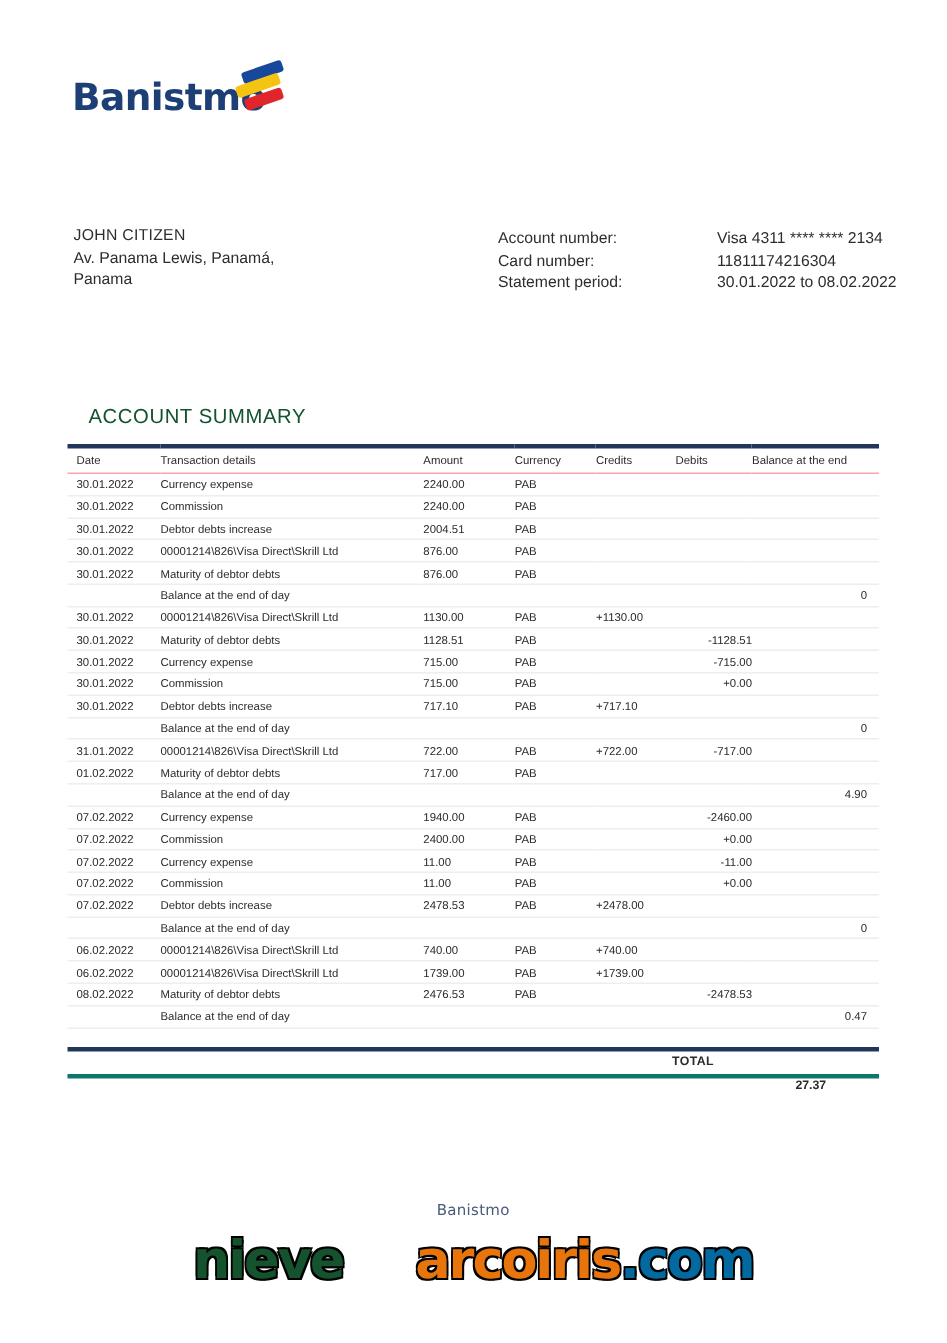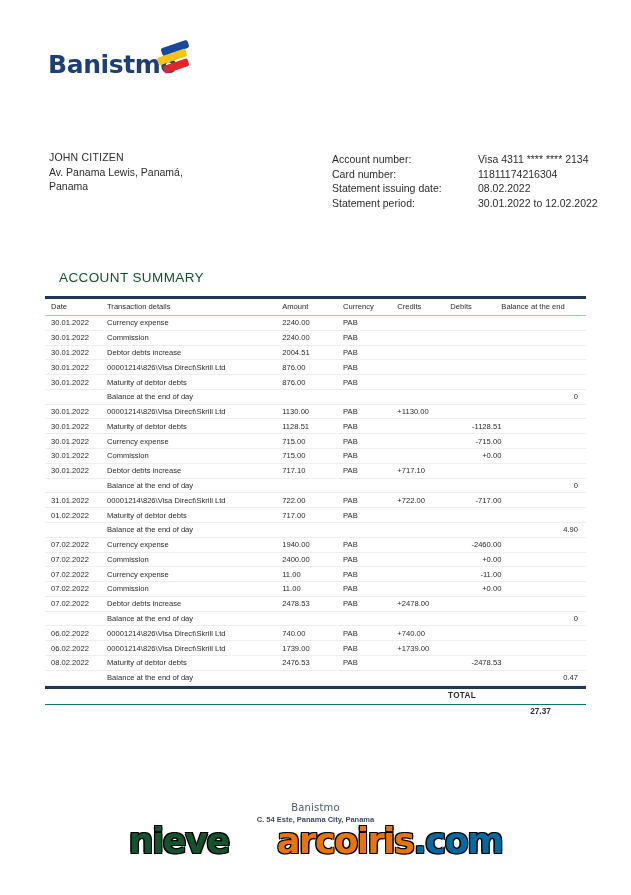--- a/index.html
+++ b/index.html
@@ -129,23 +129,23 @@
   .c-cred    { width: 60px; }
   .c-deb     { width: 58px; text-align: right; }
   .c-bal     { width: 81px; text-align: right; padding-right: 8px !important; }
 
   th.c-deb, td.c-deb { text-align: right; }
   th.c-bal, td.c-bal { text-align: right; }
 
   
   .total-strip {
     position: relative;
-    margin-top: 0;
+    margin-top: 12px;
     border-top: 3px solid #22365c;
-    border-bottom: 1px solid #0f766e;
+    border-bottom: 3px solid #0f766e;
     height: 15px;
     text-decoration: underline;
   }
   .total-strip .tl {
     position: absolute;
     left: 403px;
     top: 2px;
     font-size: 8.2px;
     font-weight: bold;
     letter-spacing: 0.3px;
@@ -228,26 +228,22 @@
   <tbody>
     <tr>
       <td class="lbl">Account number:</td>
       <td>Visa 4311 **** **** 2134</td>
     </tr>
     <tr>
       <td class="lbl">Card number:</td>
       <td>11811174216304</td>
     </tr>
     <tr>
-      <td class="lbl">Statement issuing date:</td>
-      <td>08.02.2022</td>
-    </tr>
-    <tr>
       <td class="lbl">Statement period:</td>
-      <td>30.01.2022 to 12.02.2022</td>
+      <td>30.01.2022 to 08.02.2022</td>
     </tr>
   </tbody>
 </table>
 
 <div class="section-title">ACCOUNT SUMMARY</div>
 
 <div class="stmt-wrap">
   <table class="stmt">
     <thead>
       <tr>
@@ -490,16 +486,15 @@
   </table>
 
   <div class="total-strip">
     <span class="tl">TOTAL</span>
     <span class="tv">27.37</span>
   </div>
 </div>
 
 <div class="footer">
   <div class="f-name">Banistmo</div>
-  <div class="f-addr">C. 54 Este, Panama City, Panama</div>
 </div>
 
 <div class="watermark"><span class="wm-a">nieve</span><span class="wm-b">arcoiris</span><span class="wm-c">.com</span></div>
 
 </body></html>

